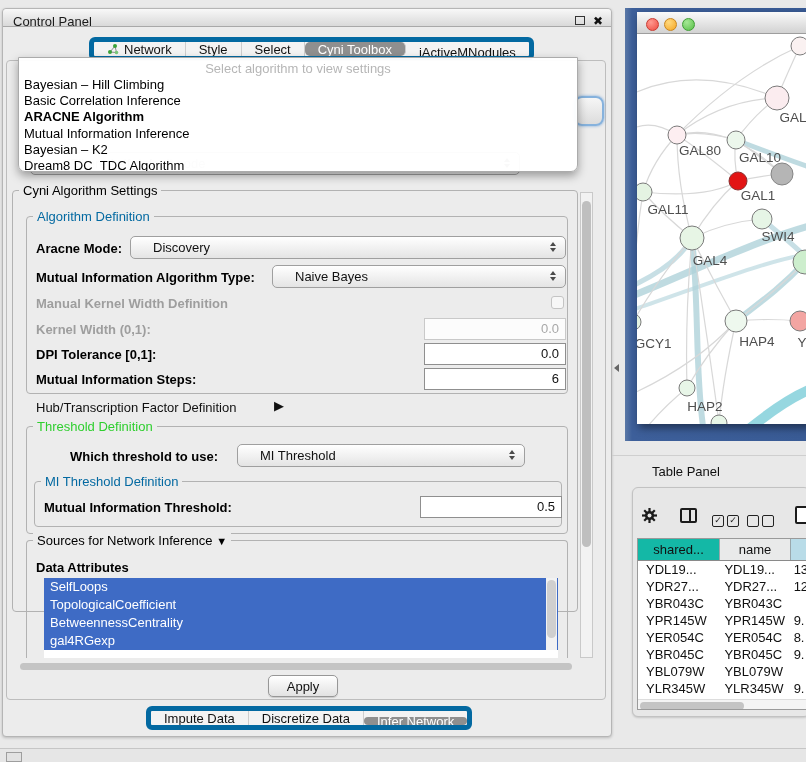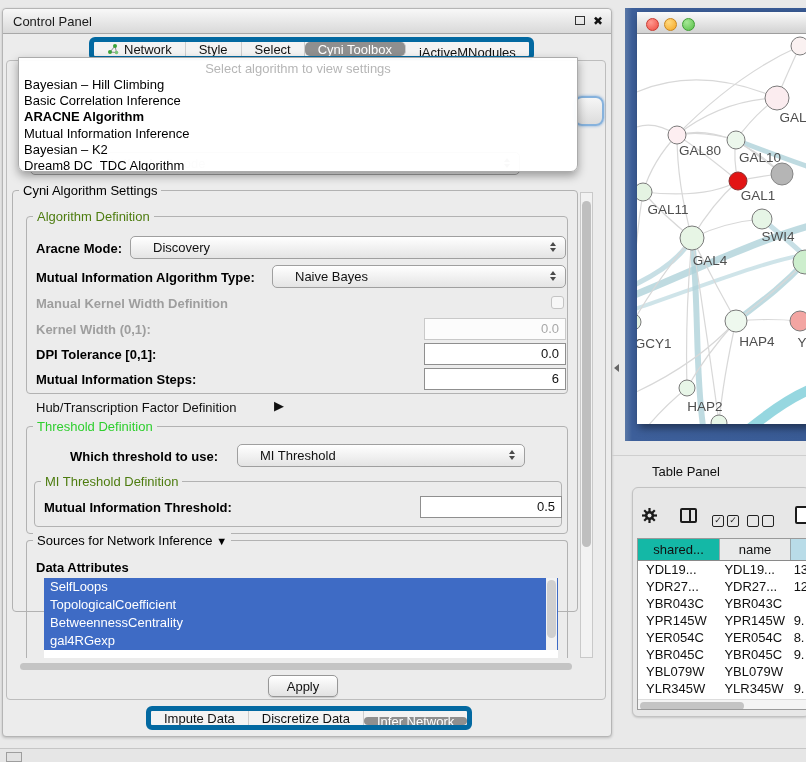--- a/index.html
+++ b/index.html
@@ -3,21 +3,21 @@
 <meta charset="utf-8">
 <style>
   html,body{margin:0;padding:0;}
   #root{position:relative;width:806px;height:762px;background:#e9e9e9;overflow:hidden;
         font-family:"Liberation Sans","DejaVu Sans",sans-serif;-webkit-font-smoothing:antialiased;}
   .abs{position:absolute;box-sizing:border-box;}
   .txt{font-size:13px;color:#111;white-space:nowrap;}
   
   #cpwin{left:2px;top:8px;width:610px;height:729px;background:#ececec;border:1px solid #b5b5b5;
          border-radius:4px;box-shadow:0 1px 3px rgba(0,0,0,.2);}
-  #cptitle{left:0;top:0;width:100%;height:25px;background:linear-gradient(#f8f8f8,#d9d9d9);
+  #cptitle{left:0;top:0;width:100%;height:18px;background:linear-gradient(#f8f8f8,#d9d9d9);
            border-bottom:1px solid #a8a8a8;border-radius:4px 4px 0 0;}
   #cptitle .t{position:absolute;left:10px;top:5px;font-size:13px;color:#1a1a1a;}
   .winbtn{position:absolute;top:7px;}
   #floatbtn{right:26px;width:10px;height:9px;border:1.5px solid #333;}
   #closebtn{right:8px;font-size:12px;font-weight:bold;color:#111;top:5px;}
   
   .tabbar{display:flex;align-items:stretch;height:24px;border:5px solid #0369a1;border-radius:6px;
           background:#f3f3f3;overflow:hidden;}
   .tab{display:flex;align-items:center;padding:0 13px;font-size:13px;color:#111;
        border-right:1px solid #cdcdcd;cursor:default;}
@@ -38,21 +38,21 @@
   .spin{position:absolute;right:7px;top:50%;margin-top:-6px;width:8px;height:12px;}
   .spin i{display:block;width:0;height:0;border-left:3.5px solid transparent;border-right:3.5px solid transparent;}
   .spin .up{border-bottom:4px solid #4a4a4a;margin-bottom:2px;}
   .spin .dn{border-top:4px solid #4a4a4a;}
   #focusring{left:574px;top:96px;width:30px;height:30px;border:2.5px solid #86b2dd;border-radius:8px;
              background:linear-gradient(#f6f6f6,#dcdcdc);box-shadow:0 0 3px #7aa8d8;z-index:5;}
   
   #innerpanel{left:6px;top:60px;width:600px;height:640px;background:#ececec;border:1px solid #bdbdbd;border-radius:4px;}
   .group{border:1px solid #b2b2b2;border-radius:4px;}
   .legend{position:absolute;top:-8px;left:6px;font-size:13px;background:#ececec;padding:0 4px;white-space:nowrap;}
-  .legend.blue{color:#4d7c0f;}
+  .legend.blue{color:#0369a1;}
   .legend.green{color:#2fcf2f;}
   .lbl{font-size:13px;font-weight:bold;color:#000;white-space:nowrap;}
   .lbl.dis{color:#9e9e9e;}
   .tfield{height:22px;border:1px solid #8f8f8f;background:#fff;font-size:13px;color:#111;
           text-align:right;padding-right:6px;line-height:20px;}
   .tfield.disabled{border-color:#c9c9c9;color:#a8a8a8;background:#fcfcfc;}
   .checkbox{width:13px;height:13px;border:1px solid #c4c4c4;border-radius:3px;background:#f7f7f7;}
   
   .vsb{background:#f2f2f2;border:1px solid #c9c9c9;}
   .vsb .thumb{position:absolute;left:1px;right:1px;background:#bfbfbf;border-radius:5px;}

